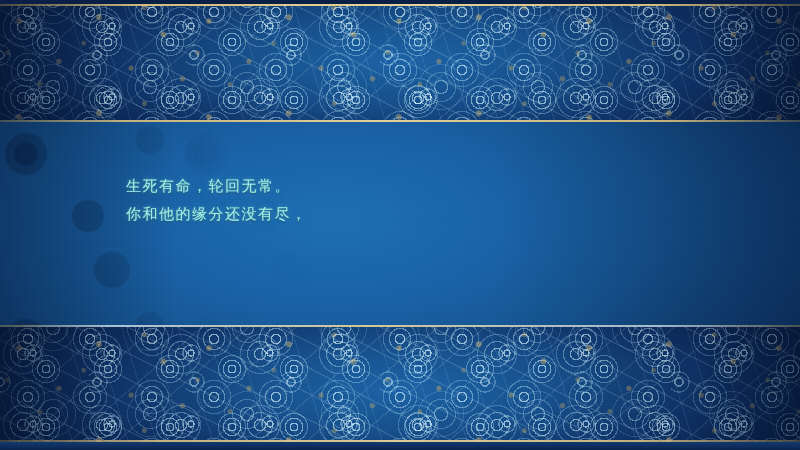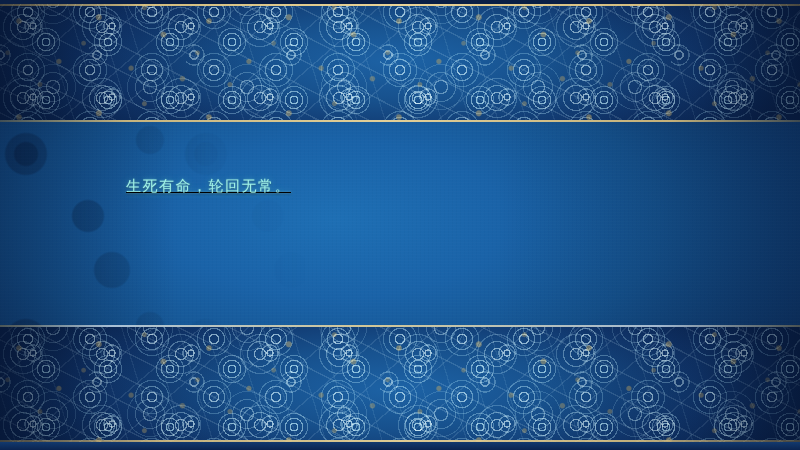--- a/index.html
+++ b/index.html
@@ -170,21 +170,20 @@
     position: absolute; left: 0; bottom: 0; width: 800px; height: 2px;
     background: linear-gradient(90deg, rgba(150,128,74,.45), rgba(206,222,236,.80) 14%, rgba(226,208,150,.92) 46%, rgba(200,216,232,.80) 82%, rgba(150,128,74,.45));
   }
 
   
   #dialogue {
     position: absolute;
     left: 126px;
     top: 52px;
     width: 600px;
-    text-decoration: underline;
   }
   .dialogue-line {
     font-family: "DejaVu Sans", "Liberation Sans", sans-serif;
     font-size: 15px;
     line-height: 28px;
     letter-spacing: 1.5px;
     color: #9ef0e6;
     white-space: pre;
     text-shadow:
       0 0 2px rgba(158,240,230,.55),
@@ -217,20 +216,21 @@
 
   <div id="center-panel">
     <div id="center-damask"></div>
     <div id="center-grain"></div>
     <div id="center-vignette"></div>
     <div id="panel-rule-top"></div>
     <div id="panel-rule-bottom"></div>
 
     <div id="dialogue">
       <div class="dialogue-line">生死有命，轮回无常。</div>
+      <div class="dialogue-line">你和他的缘分还没有尽，</div>
     </div>
   </div>
 
   <div class="edge-strip" id="edge-top-dark"></div>
   <div class="edge-strip" id="edge-top-gold"></div>
   <div class="edge-strip" id="edge-bot-gold"></div>
   <div class="edge-strip" id="edge-bot-dark"></div>
 
 </div>
 

